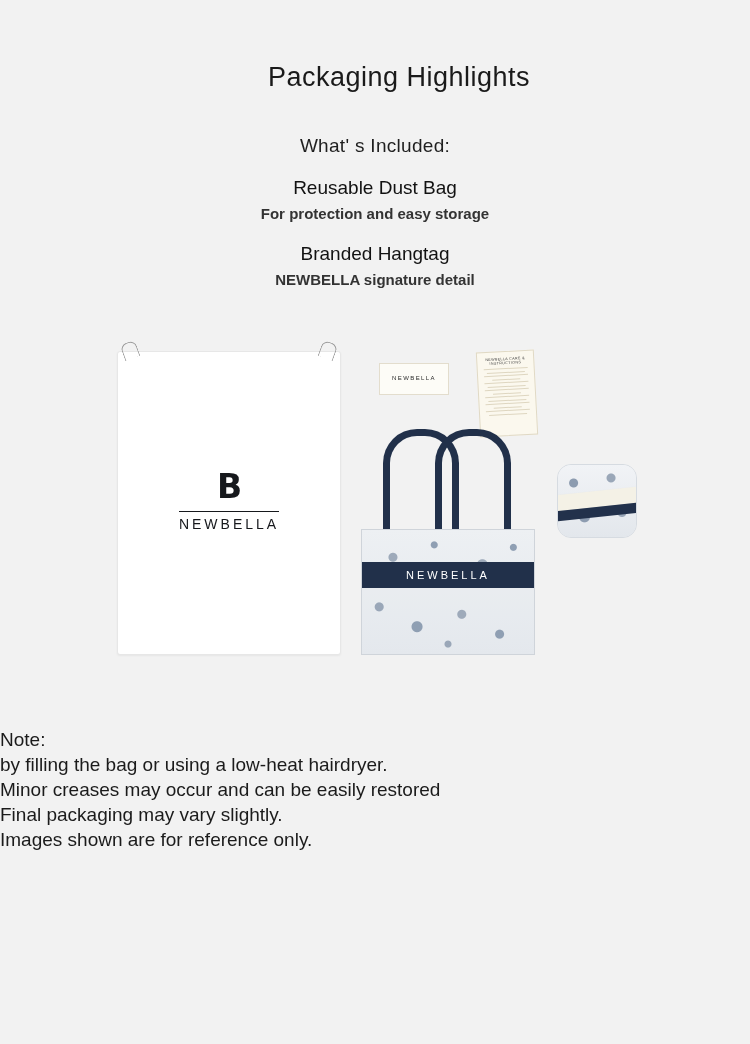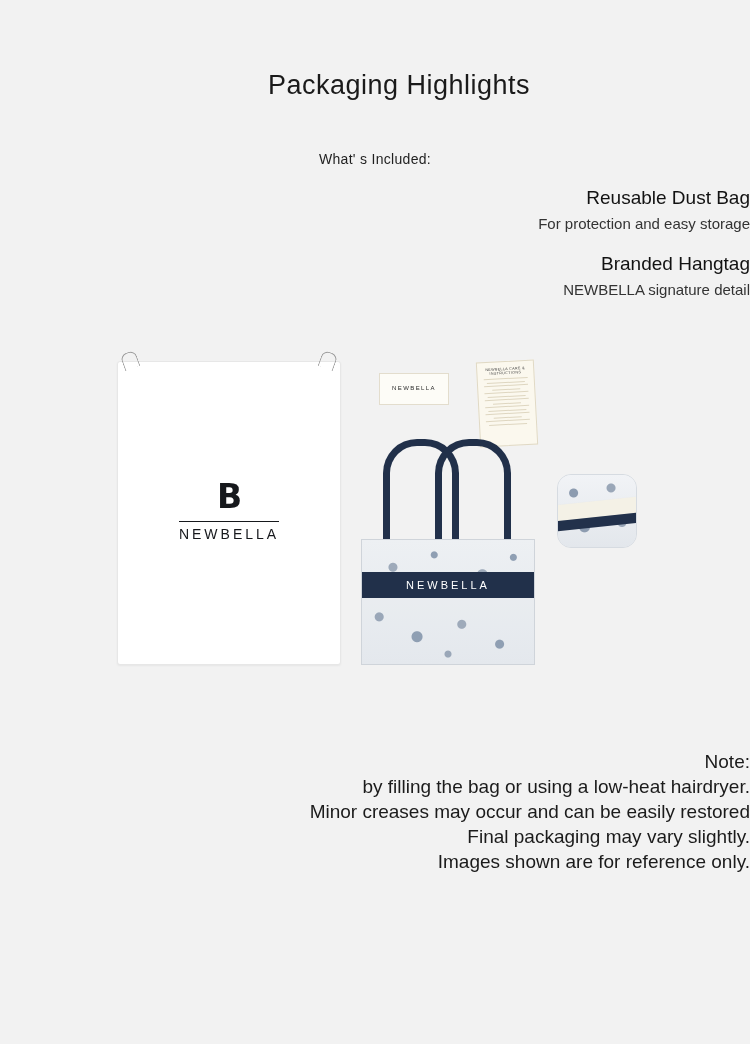--- a/index.html
+++ b/index.html
@@ -21,52 +21,53 @@
     position: relative;
   }
 
   
   .title {
     text-align: center;
     font-size: 27px;
     font-weight: normal;
     letter-spacing: 0.5px;
     color: #1a1a1a;
-    margin: 8px;
+    margin: 0;
     padding-top: 62px;
     padding-left: 48px;
   }
   .included-label {
     text-align: center;
-    font-size: 14px;
+    font-size: 19px;
     color: #1f1f1f;
     margin: 0;
     padding-top: 42px;
     letter-spacing: 0.3px;
   }
 
   .feature-list {
     margin: 0;
     padding: 0;
     list-style: none;
   }
   .feature {
-    text-align: right;
+    text-align: center;
     margin-top: 20px;
   }
   .feature-name {
     font-size: 19px;
     color: #121212;
     line-height: 1.2;
   }
   .feature-desc {
     font-size: 15px;
     color: #333333;
     line-height: 1.2;
     margin-top: 5px;
+    font-weight: bold;
   }
 
   
   .media {
     position: relative;
     width: 750px;
     height: 340px;
     margin-top: 50px;
   }
 
@@ -272,22 +273,22 @@
     left: -6px;
     right: -6px;
     top: 42px;
     height: 10px;
     background: #22314b;
     transform: rotate(-6deg);
   }
 
   
   .note {
-    text-align: right;
-    margin-top: 60px;
+    text-align: left;
+    margin-top: 48px;
   }
   .note-line {
     font-size: 19px;
     color: #1b1b1b;
     line-height: 1.32;
   }
 </style>
 </head>
 <body>
 

